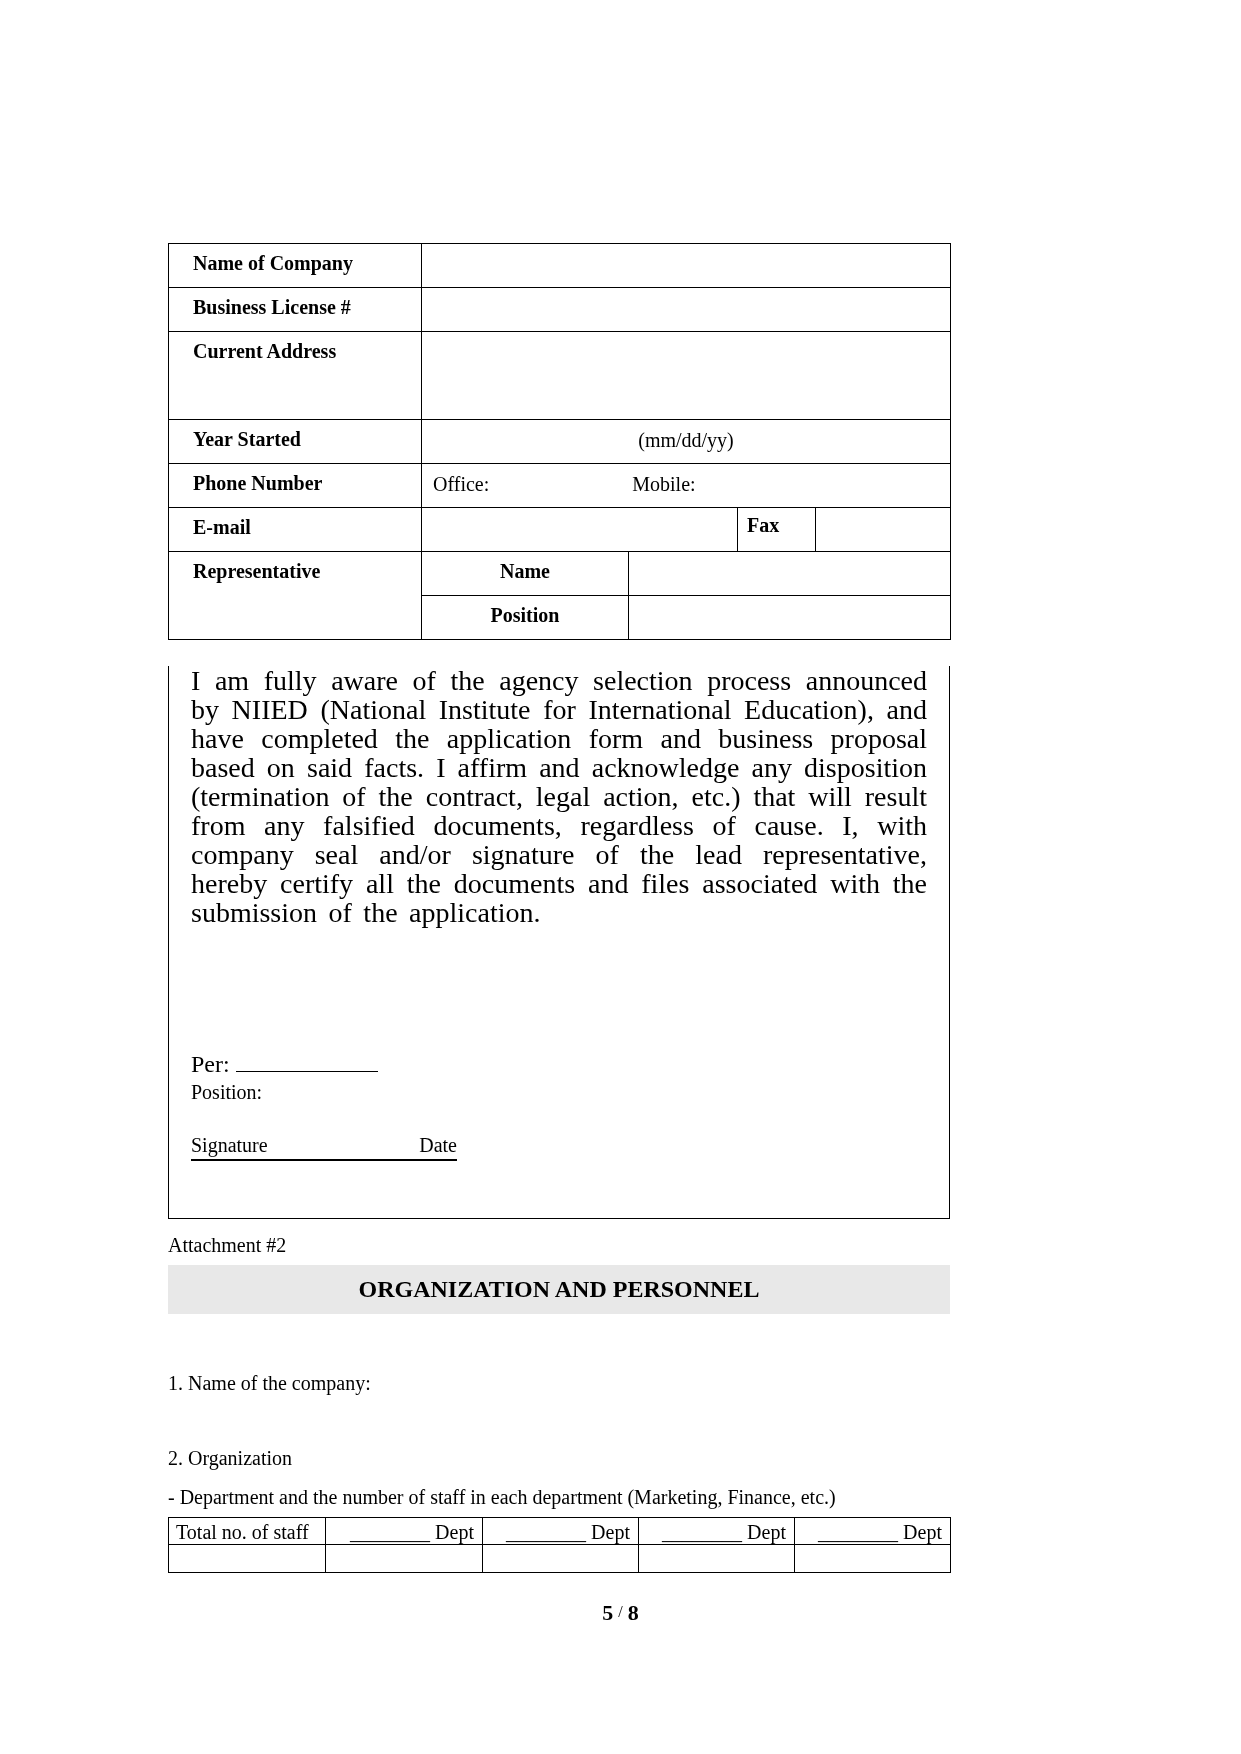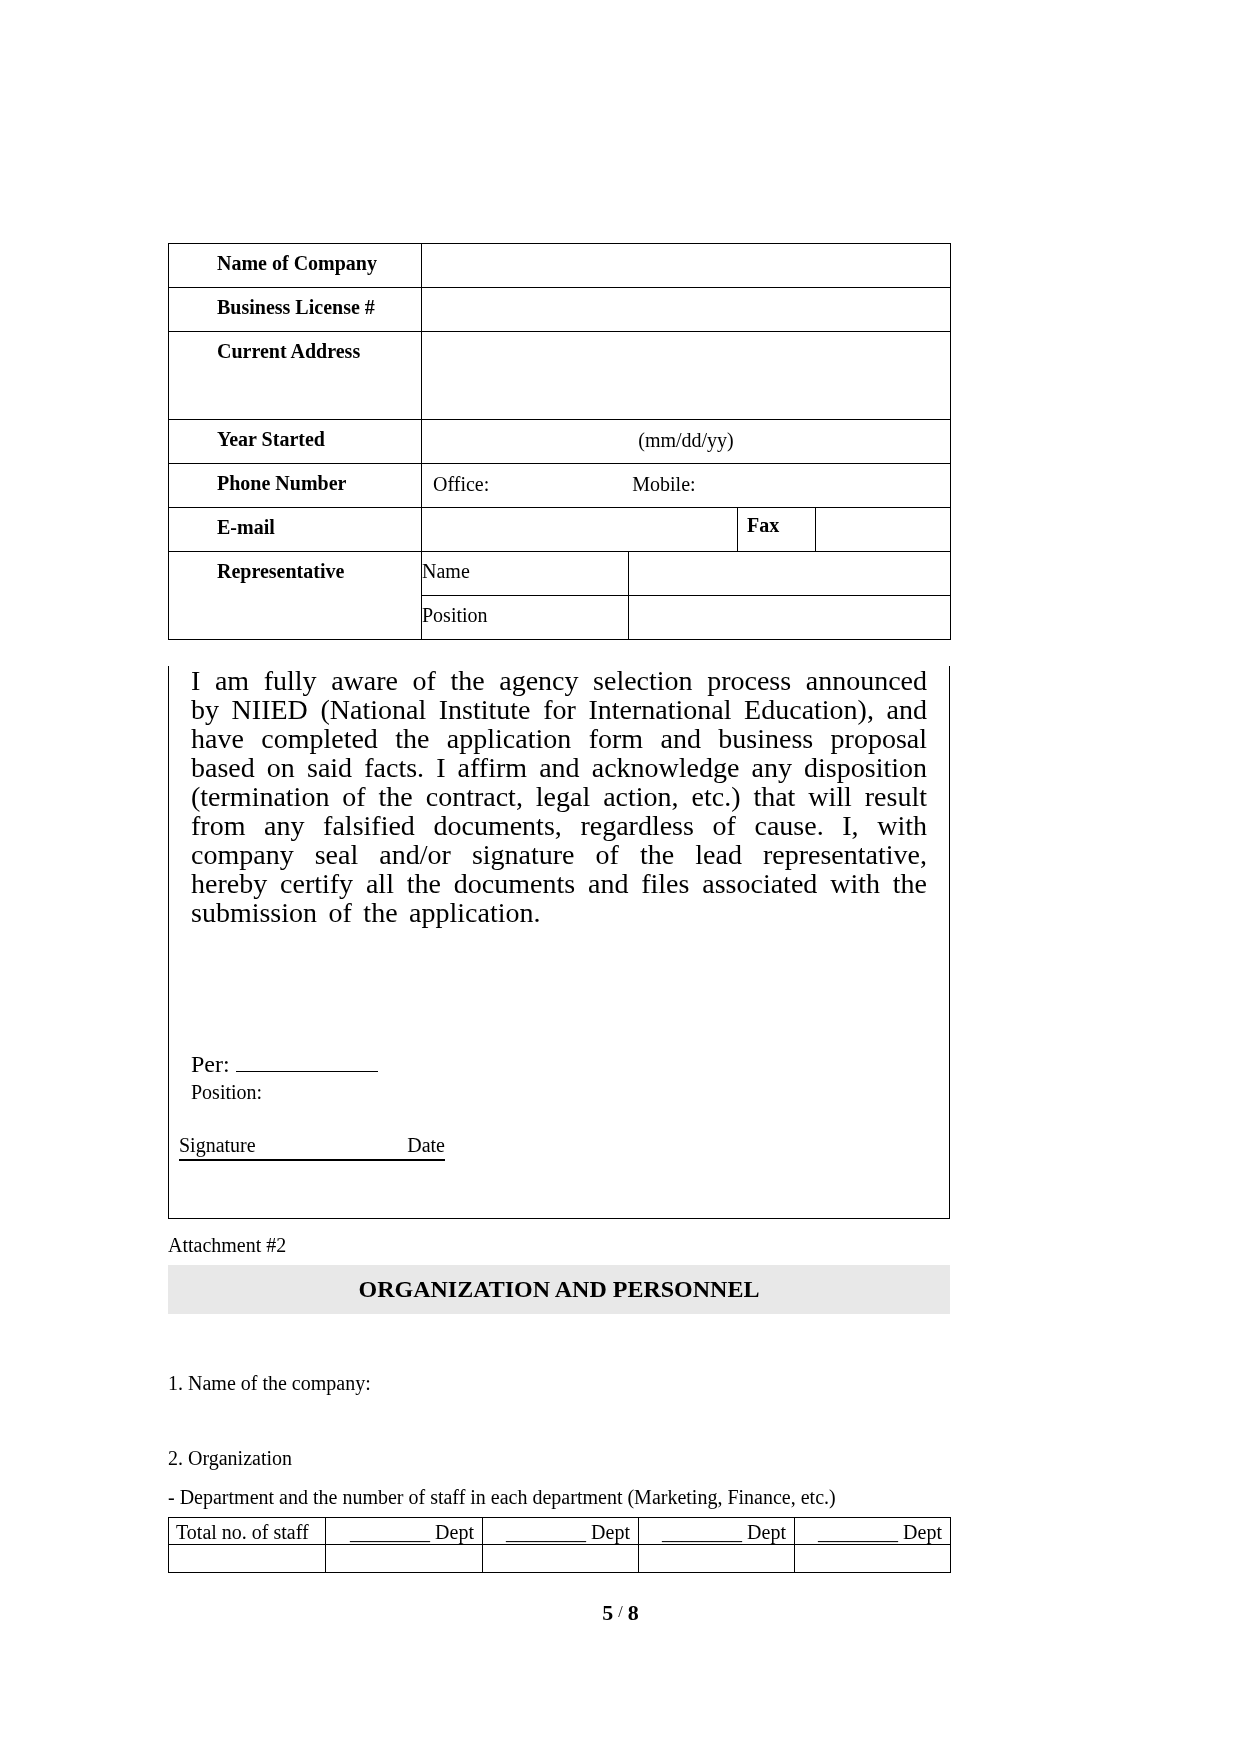--- a/index.html
+++ b/index.html
@@ -8,44 +8,44 @@
     width:1241px; height:1754px;
     font-family:"Liberation Serif", serif;
     color:#000;
   }
   .page { position:relative; width:1241px; height:1754px; background:#fff; overflow:hidden; }
   .content { position:absolute; left:168px; top:0; width:782px; }
 
   
   table.company { border-collapse:collapse; table-layout:fixed; width:782px; margin-top:243px; }
   table.company td { border:1.6px solid #000; vertical-align:top; font-size:20px; overflow:hidden; }
-  td.lbl { font-weight:bold; padding:8px 4px 0 48px; }
+  td.lbl { font-weight:bold; padding:8px 4px 0 24px; }
   td.blank { }
   td.val-center { text-align:center; padding-top:9px; }
   td.phone { padding:9px 0 0 11px; }
   td.phone .mobile { margin-left:138px; }
   td.fax-lbl { font-weight:bold; padding:6px 0 0 9px; }
-  td.sub { font-weight:normal; text-align:left; padding-top:8px; }
+  td.sub { font-weight:bold; text-align:center; padding-top:8px; }
 
   
   .decl-box {
     position:relative;
     border:1.6px solid #000; border-top:none;
     height:553px; padding:0 22px;
   }
   .decl-text {
     margin-top:26px;
     font-size:28px; line-height:29px;
     text-align:justify; word-spacing:4.5px;
   }
   .per-row { position:absolute; left:22px; top:385px; font-size:24px; }
   .per-underline { display:inline-block; width:142px; height:20px; border-bottom:1.7px solid #000; margin-left:6px; }
   .company-row { position:absolute; left:22px; top:415px; font-size:20px; }
   .sig-row {
-    position:absolute; left:10px; top:468px;
+    position:absolute; left:22px; top:468px;
     width:266px; display:flex; justify-content:space-between;
     font-size:20px; border-bottom:2px solid #000; padding-bottom:2px;
   }
 
   
   .attachment { margin-top:13px; font-size:20px; line-height:26px; }
   .title-bar {
     margin-top:7px; height:49px; line-height:49px;
     text-align:center; font-weight:bold; font-size:24px;
     background:#e8e8e8;

